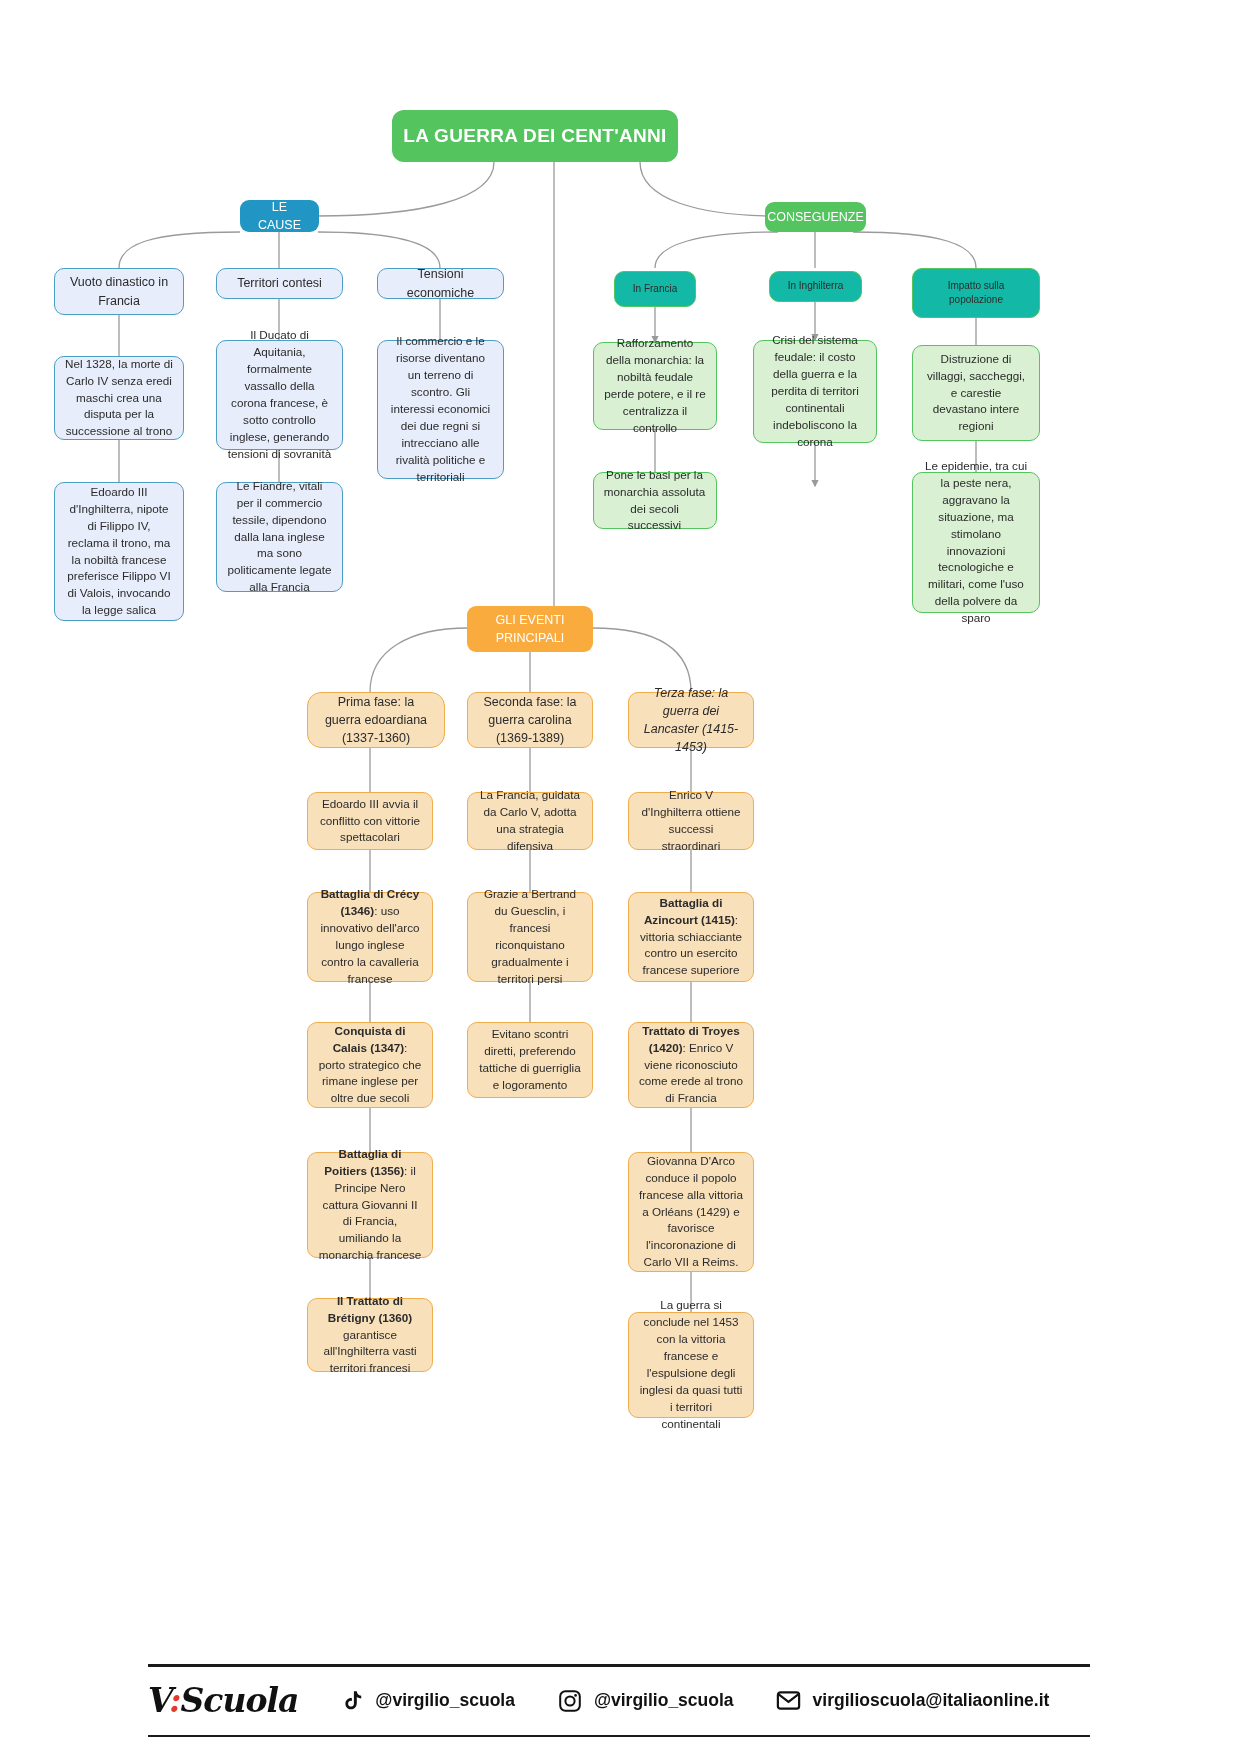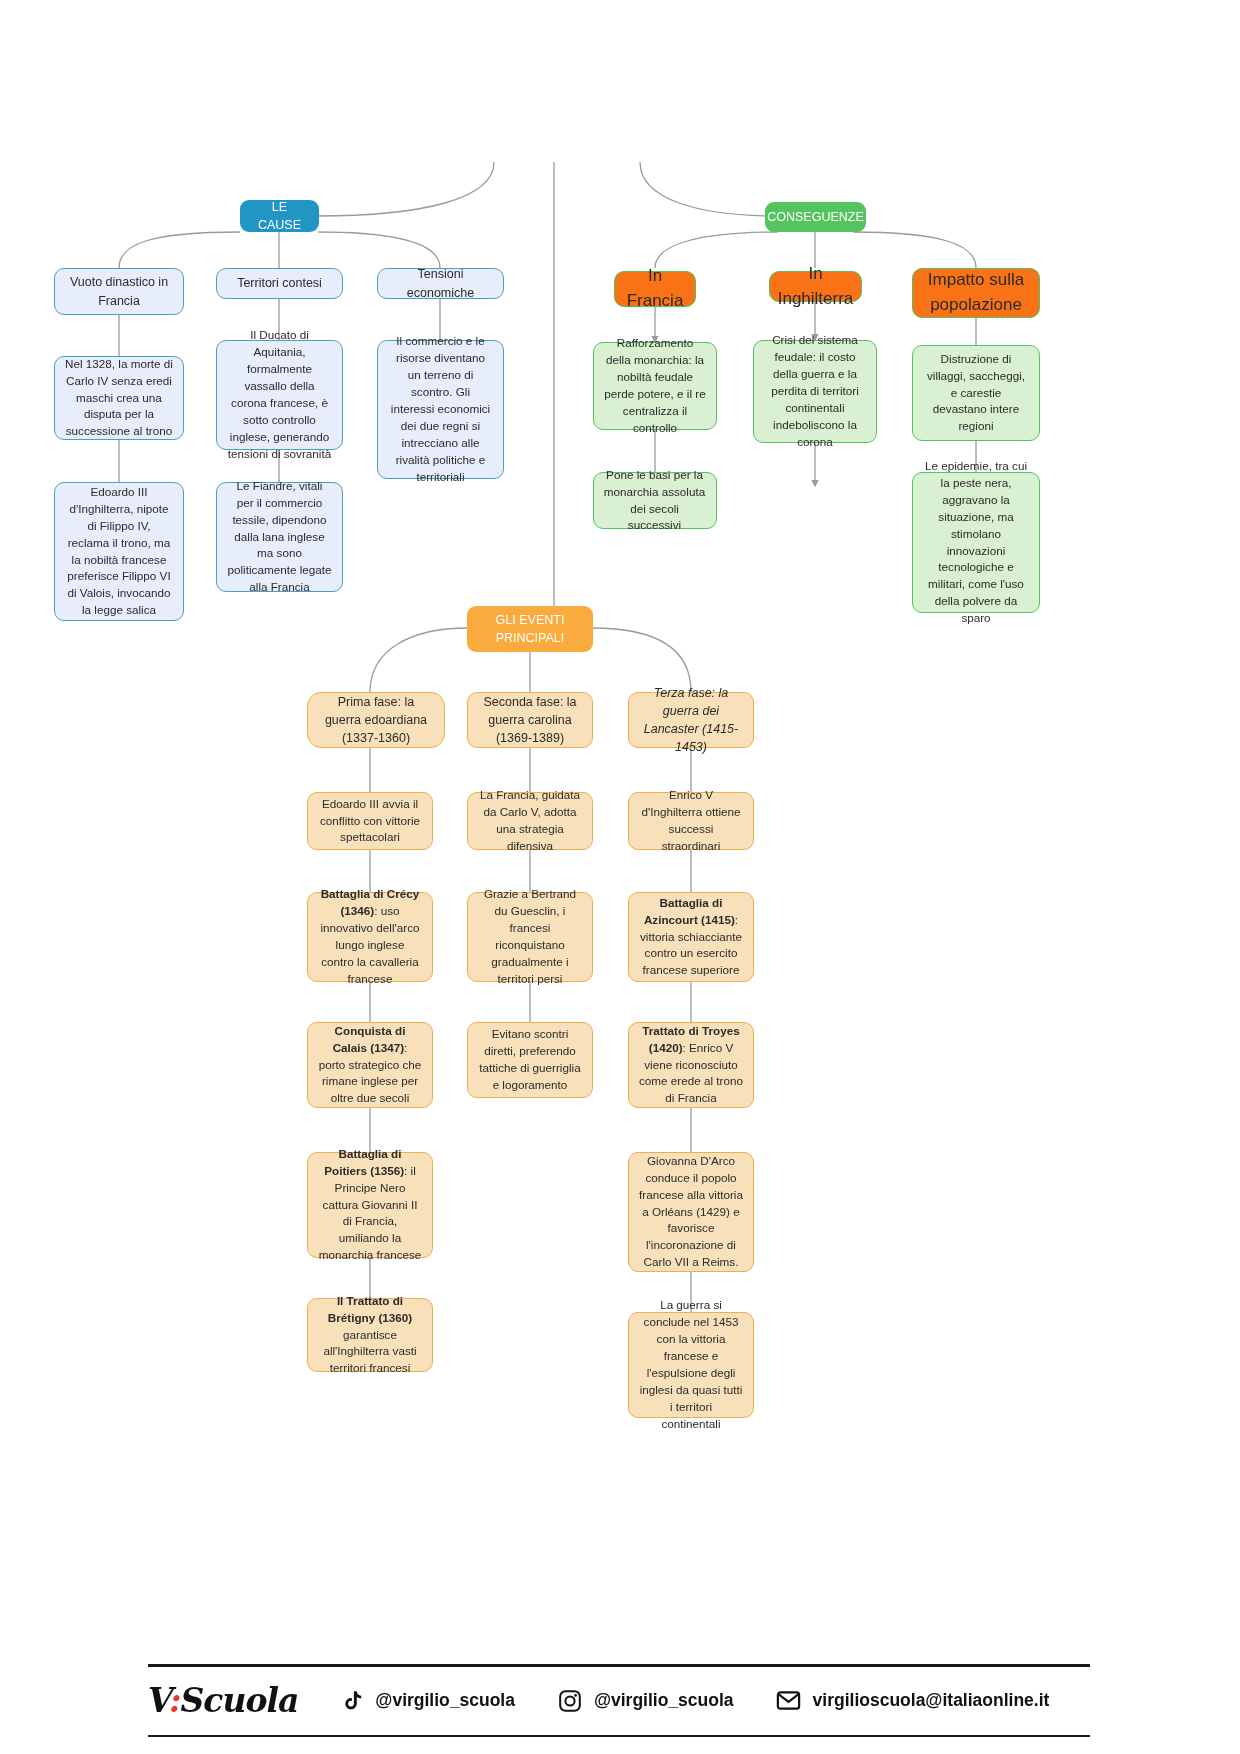--- a/index.html
+++ b/index.html
@@ -22,21 +22,21 @@
   
   .hdr-blue{background:#2196c4;color:#fff;font-size:12.5px;border-radius:9px;}
   .hdr-green{background:#53c45e;color:#fff;font-size:12.5px;border-radius:9px;text-align:right;}
   .hdr-orange{background:#f9ab3e;color:#fff;font-size:12.5px;border-radius:9px;}
 
   
   .blue-sub{background:#e8edfb;border:1.6px solid #4b9ec4;color:#2b2b2b;font-size:12.5px;}
   .blue-leaf{background:#e8edfb;border:1.6px solid #4b9ec4;color:#2b2b2b;font-size:11.7px;}
 
   
-  .green-sub{background:#f97316;border:1.8px solid #53c45e;color:#2b2b2b;font-size:17px;}
+  .green-sub{background:#14b8a6;border:1.8px solid #53c45e;color:#2b2b2b;font-size:10px;}
   .green-leaf{background:#d9f0d2;border:1.8px solid #53c45e;color:#2b2b2b;font-size:11.7px;}
 
   
   .orange-sub{background:#f8e0bb;border:1.8px solid #f0ad4e;color:#2b2b2b;font-size:12.5px;}
   .orange-leaf{background:#f8e0bb;border:1.8px solid #f0ad4e;color:#2b2b2b;font-size:11.7px;}
 
   .node b{font-weight:bold;}
 
   
   #footer{position:absolute;left:148px;top:1664px;width:942px;height:74px;}
@@ -109,20 +109,21 @@
       <path d="M691,1108 L691,1152"></path>
       <path d="M691,1272 L691,1312"></path>
     </g>
     <defs>
       <marker id="ar" markerWidth="7" markerHeight="7" refX="5" refY="3" orient="auto">
         <path d="M0,0 L6,3 L0,6 z" fill="#9a9a9a"></path>
       </marker>
     </defs>
   </svg>
 
+  <div class="node root" style="left:392px;top:110px;width:286px;height:52px;">LA GUERRA DEI CENT'ANNI</div>
 
   <div class="node hdr-blue" style="left:240px;top:200px;width:79px;height:32px;">LE CAUSE</div>
 
   <div class="node blue-sub" style="left:54px;top:268px;width:130px;height:47px;">Vuoto dinastico in Francia</div>
   <div class="node blue-leaf" style="left:54px;top:356px;width:130px;height:84px;">Nel 1328, la morte di Carlo IV senza eredi maschi crea una disputa per la successione al trono</div>
   <div class="node blue-leaf" style="left:54px;top:482px;width:130px;height:139px;">Edoardo III d'Inghilterra, nipote di Filippo IV, reclama il trono, ma la nobiltà francese preferisce Filippo VI di Valois, invocando la legge salica</div>
 
   <div class="node blue-sub" style="left:216px;top:268px;width:127px;height:31px;">Territori contesi</div>
   <div class="node blue-leaf" style="left:216px;top:340px;width:127px;height:110px;">Il Ducato di Aquitania, formalmente vassallo della corona francese, è sotto controllo inglese, generando tensioni di sovranità</div>
   <div class="node blue-leaf" style="left:216px;top:482px;width:127px;height:110px;">Le Fiandre, vitali per il commercio tessile, dipendono dalla lana inglese ma sono politicamente legate alla Francia</div>

